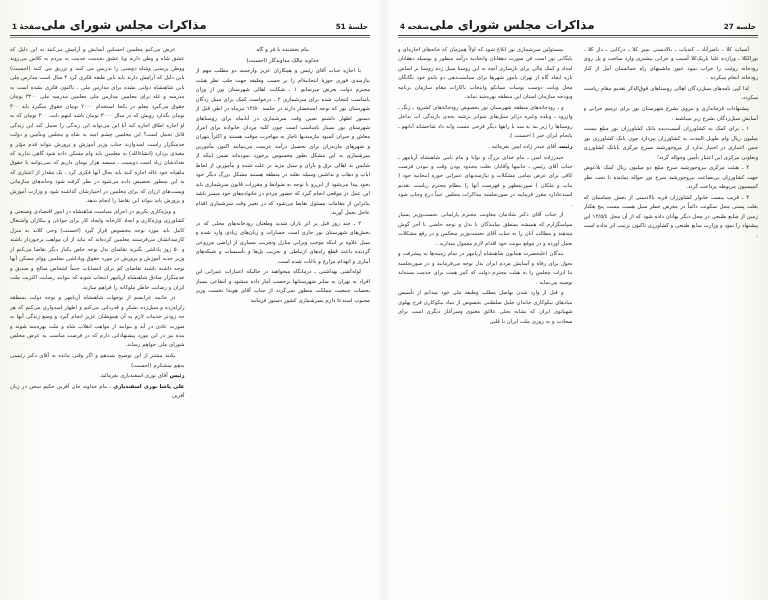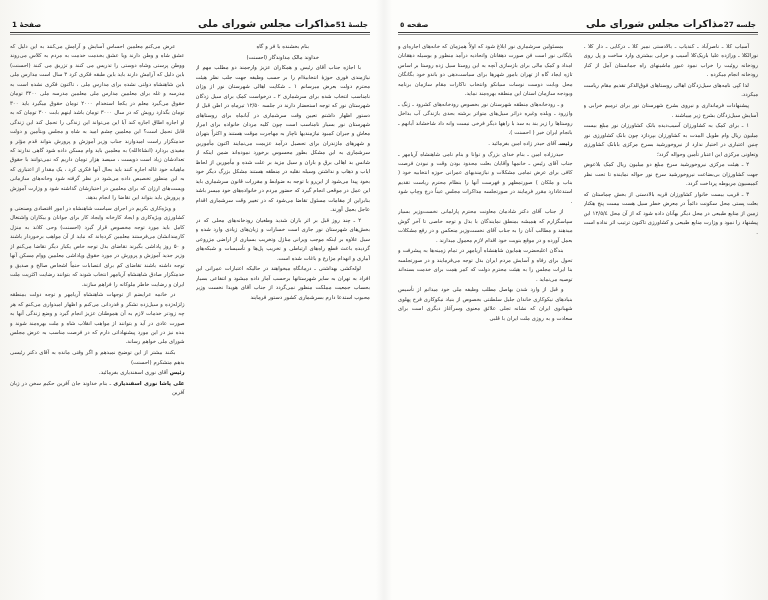--- a/index.html
+++ b/index.html
@@ -32,21 +32,21 @@
     display:flex;
     align-items:baseline;
     justify-content:space-between;
     font-size:7.4px;
     font-weight:bold;
     color:#1b1b1b;
     letter-spacing:.2px;
     padding:0 2px 2px 2px;
     white-space:nowrap;
   }
-  .rh-center{flex:1;text-align:right;font-size:10px;letter-spacing:1.1px;}
+  .rh-center{flex:1;text-align:left;font-size:12px;letter-spacing:1.1px;}
   .rh-side{font-size:7.2px;}
   .head-rule{
     height:0;
     border-top:1.7px solid #242424;
     margin:1px 0 1px 0;
     opacity:.88;
   }
   .head-rule-2{
     height:0;
     border-top:1.1px solid #3a3a3a;
@@ -98,21 +98,21 @@
 
 <div class="scan-sheet"></div>
 
 <div class="spread">
 
   <div class="page page-left">
 
     <div class="running-head">
       <span class="rh-side">جلسه 27</span>
       <span class="rh-center">مذاکرات مجلس شورای ملی</span>
-      <span class="rh-side">صفحه ٥</span>
+      <span class="rh-side">صفحه 4</span>
     </div>
     <div class="head-rule"></div>
     <div class="head-rule-2"></div>
 
     <div class="cols">
 
       <div class="col ink-b">
         <p class="para indent">آسیاب کلا ـ ناصرآباد ـ کندیاب ـ بالادستی نمیر کلا ـ درکایی ـ دار کلا ـ نورالکلا ـ ورازده علیا باریک‌کلا آسیب و خرابی بیشتری وارد ساخت و پل روی رودخانه روئیت را خراب نمود عبور ماشینهای راه جمانستان آمل از کنار رودخانه انجام میکرده .</p>
         <p class="para indent">لذا کپی نامه‌های سیل‌زدگان اهالی روستاهای فوق‌الذکر تقدیم مقام ریاست میکردد.</p>
         <p class="para indent">پیشنهادات فرمانداری و نیروی بشرح شهرستان نور برای ترمیم خرابی و آسایش سیل‌زدگان بشرح زیر میباشند .</p>

